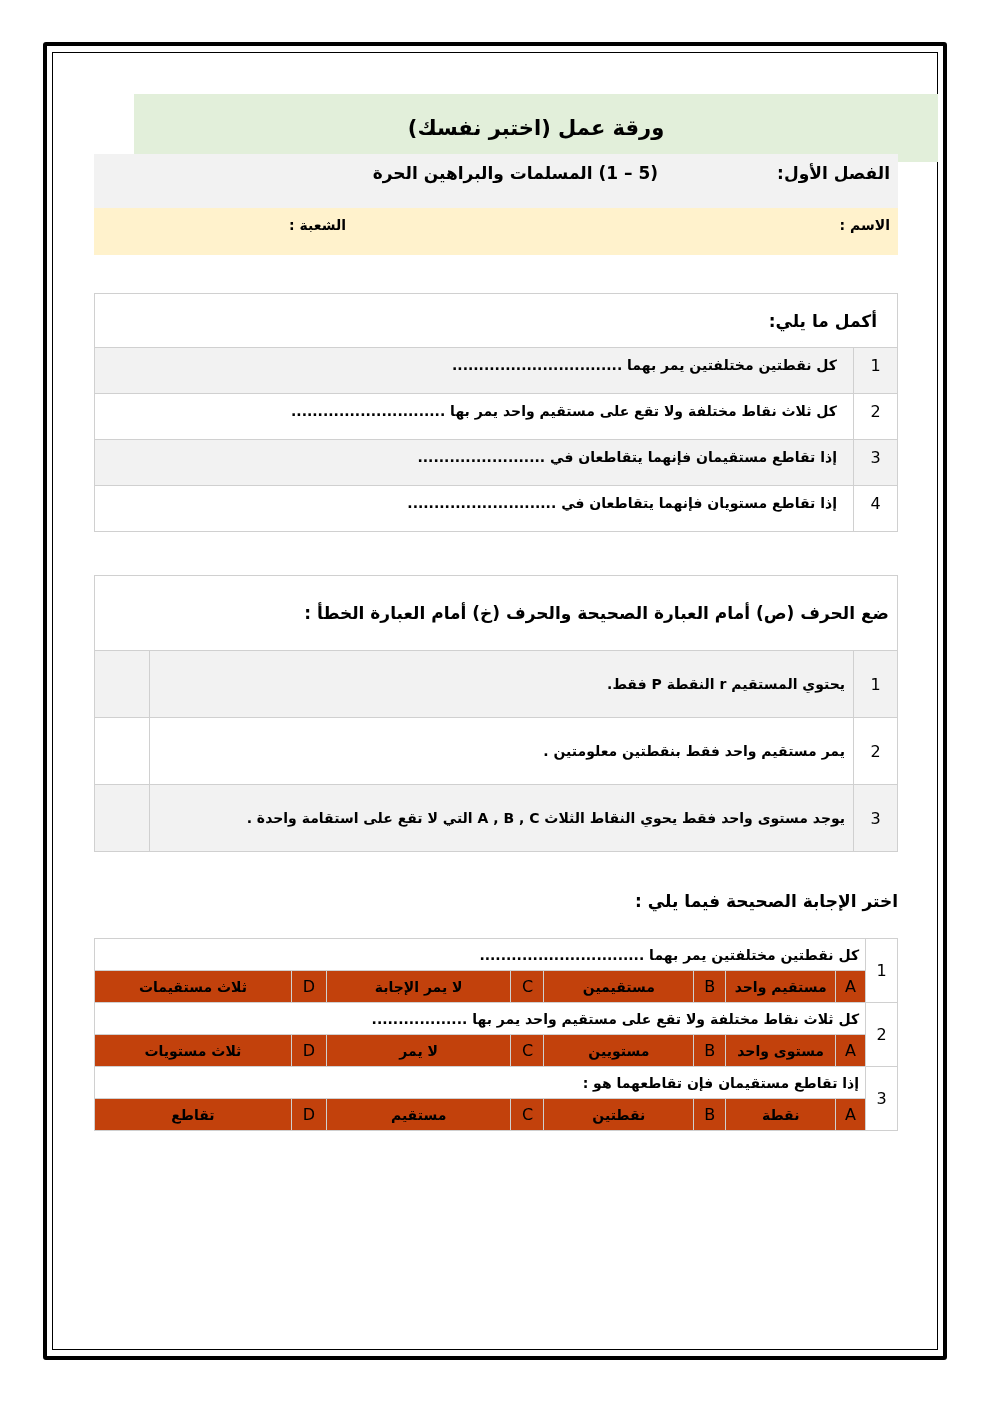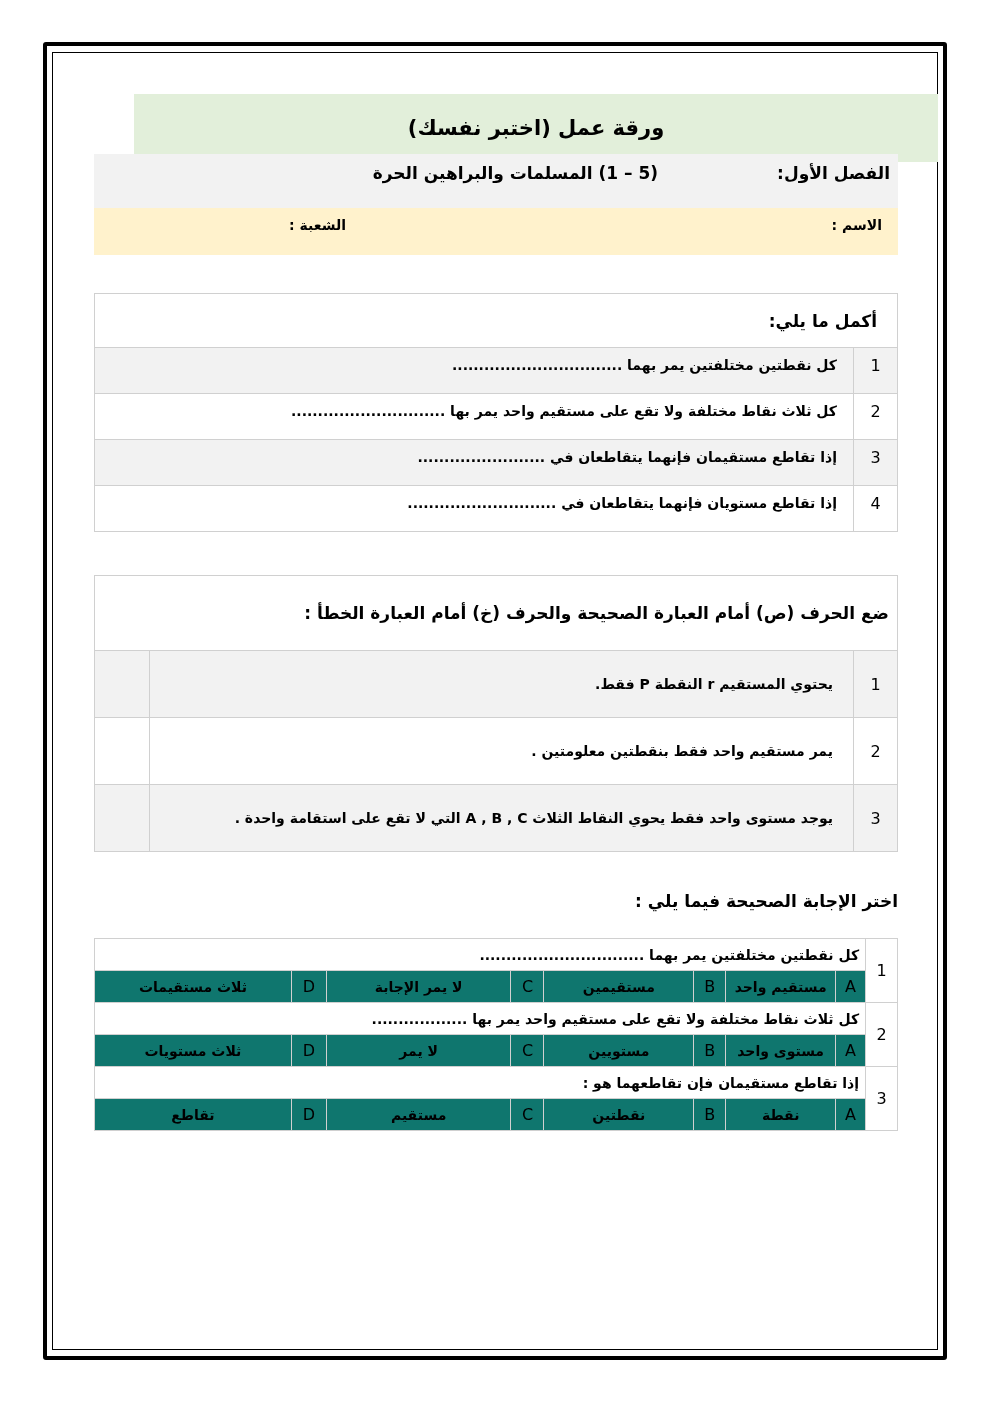--- a/index.html
+++ b/index.html
@@ -10,49 +10,49 @@
     .frame-inner { position: absolute; left: 52px; top: 52px; width: 886px; height: 1298px;
       border: 1.5px solid #000; box-sizing: border-box; }
 
     .hdr { position: absolute; left: 94px; width: 804px; box-sizing: border-box; direction: rtl; }
     .hdr-title { top: 94px; height: 68px; background: #e2efda; display: flex; align-items: center; justify-content: center;
       font-size: 21px; font-weight: bold; margin-left: 40px; }
     .hdr-chapter { top: 154px; height: 54px; background: #f2f2f2; font-size: 17px; font-weight: bold; }
     .hdr-chapter .lbl { position: absolute; right: 8px; top: 9px; }
     .hdr-chapter .lesson { position: absolute; right: 240px; top: 9px; }
     .hdr-name { top: 208px; height: 47px; background: #fff2cc; font-size: 14px; font-weight: bold; }
-    .hdr-name .name-lbl { position: absolute; right: 16px; top: 9px; margin-left: 44px; }
+    .hdr-name .name-lbl { position: absolute; right: 8px; top: 9px; margin-left: 44px; }
     .hdr-name .section-lbl { position: absolute; right: 552px; top: 9px; }
 
     table { border-collapse: collapse; direction: rtl; position: absolute; left: 94px; width: 804px; }
     td { border: 1.5px solid #d0d0d0; box-sizing: border-box; padding: 0; font-weight: bold; }
     .gray { background: #f2f2f2; }
     .num { width: 44px; text-align: center; font-weight: normal; font-family: "DejaVu Sans", sans-serif; font-size: 16px; vertical-align: top; padding-top: 8px; }
 
     #t1 { top: 293px; }
     #t1 .title-cell { height: 54px; font-size: 17px; padding-right: 20px; text-align: right; vertical-align: middle; }
     #t1 .row td { height: 46px; }
     #t1 .q { font-size: 14px; padding-right: 16px; text-align: right; vertical-align: top; padding-top: 9px; }
 
     #t2 { top: 575px; }
     #t2 .title-cell { height: 75px; font-size: 17px; padding-right: 8px; text-align: right; vertical-align: middle; }
     #t2 .row td { height: 67px; }
     #t2 .num { vertical-align: middle; padding-top: 0; }
-    #t2 .q { font-size: 14px; padding-right: 20px; text-align: right; vertical-align: middle; }
+    #t2 .q { font-size: 14px; padding-right: 8px; text-align: right; vertical-align: middle; }
     #t2 .ans { width: 55px; }
 
     .mcq-title { position: absolute; right: 94px; top: 891px; direction: rtl; font-size: 17px; font-weight: bold; }
 
     #t3 { top: 938px; }
     #t3 td { height: 32px; font-size: 14px; }
     #t3 .num { width: 32px; vertical-align: middle; padding-top: 0; font-size: 16px; }
     #t3 .stem { text-align: right; padding-right: 6px; background: #fff; }
     #t3 .letter { font-weight: normal; text-align: center; font-size: 16px; }
     #t3 .opt { text-align: center; }
-    #t3 .optrow td { background: #0f766e; }
+    #t3 .optrow td { background: #c2410c; }
   </style>
 </head>
 <body>
 
 <div class="frame-outer"></div>
 <div class="frame-inner"></div>
 
 <div class="hdr hdr-title">
   <span>ورقة عمل (اختبر نفسك)</span>
 </div>

